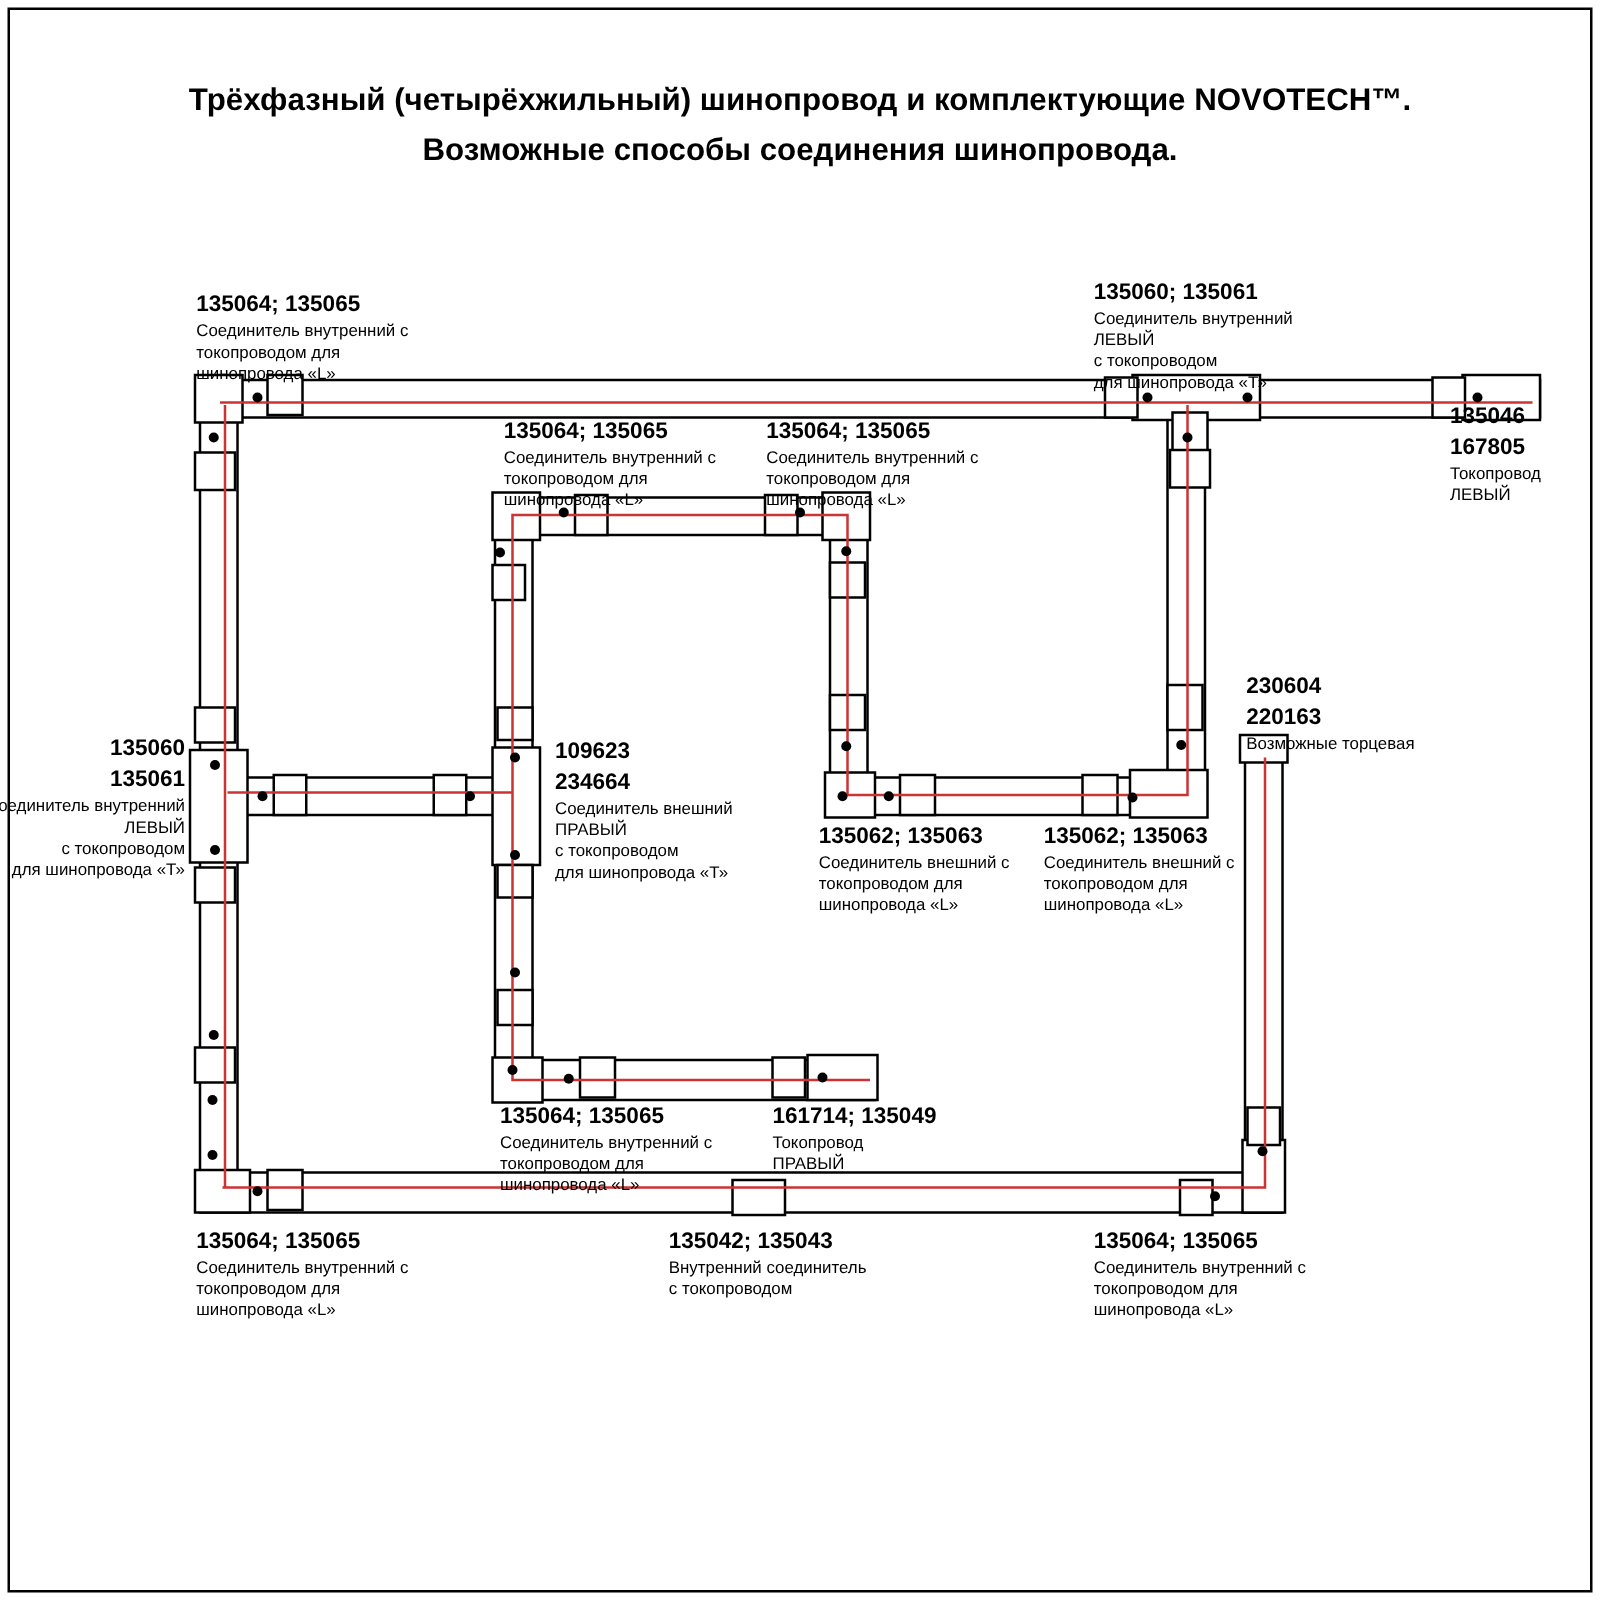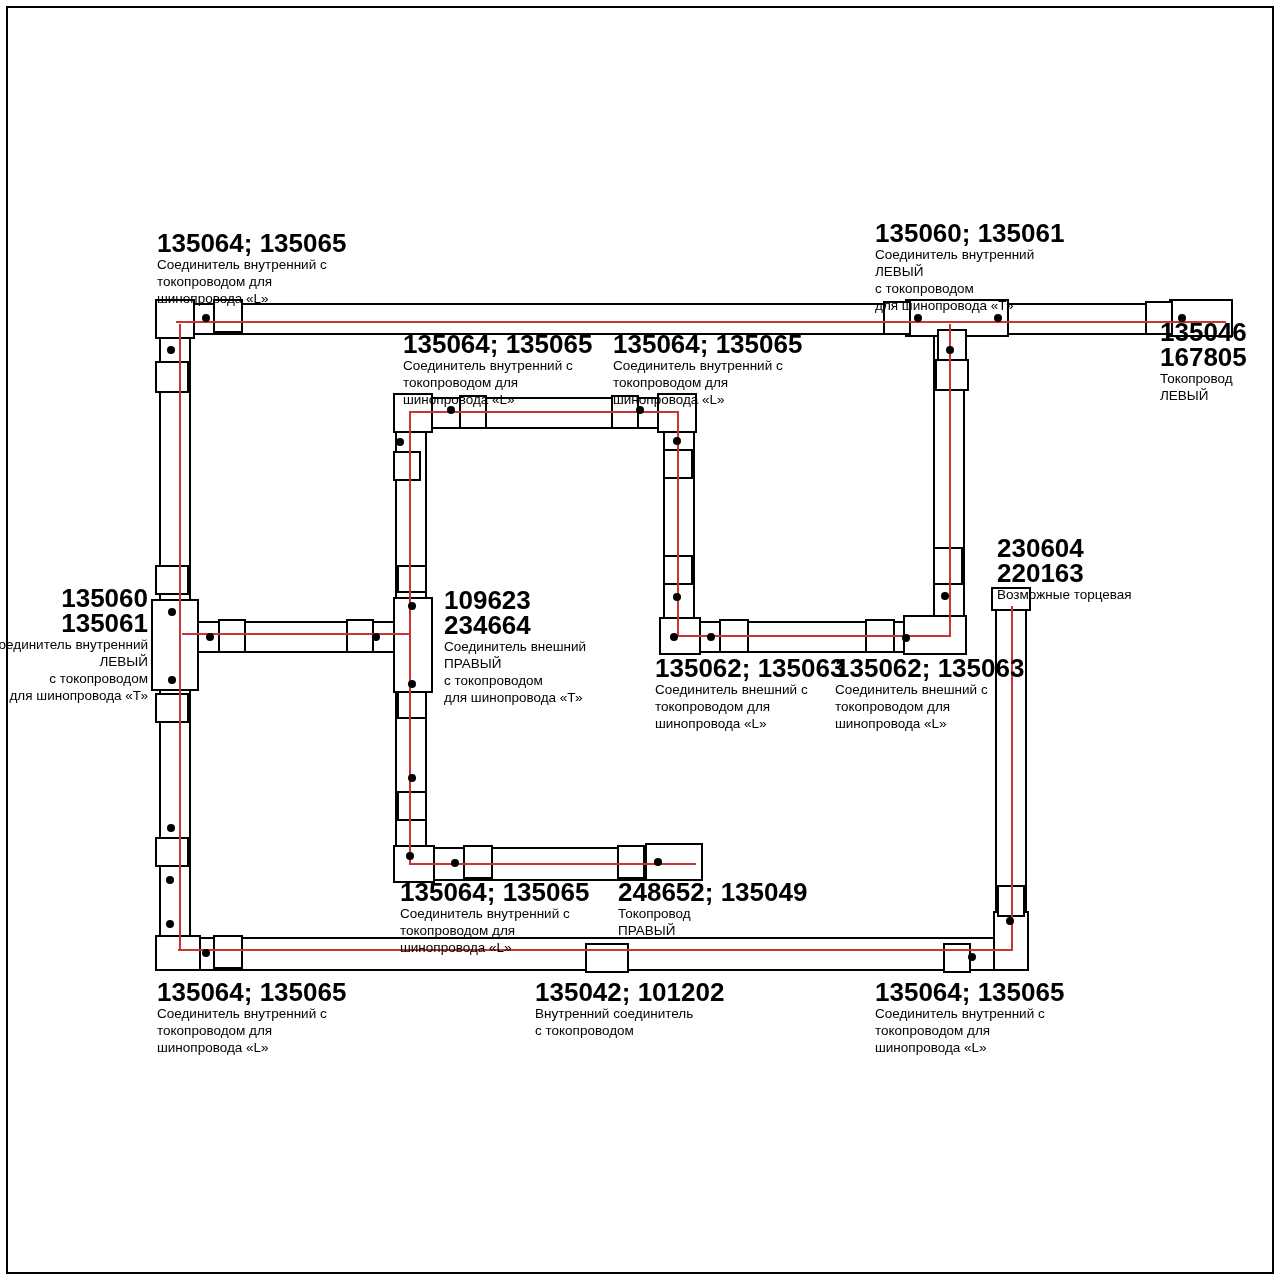--- a/index.html
+++ b/index.html
@@ -3,29 +3,33 @@
 <meta charset="utf-8">
 <style>
   html,body{margin:0;padding:0;background:#fff;}
   #page{position:relative;width:1280px;height:1280px;background:#fff;overflow:hidden;
         font-family:"Liberation Sans",sans-serif;color:#000;}
   #frame{position:absolute;inset:6px;border:2px solid #000;pointer-events:none;}
   #titles{position:absolute;left:0;top:60px;width:1280px;text-align:center;}
   .title-line{font-weight:bold;font-size:25px;line-height:40px;}
   #diagram{position:absolute;left:0;top:0;}
   .lbl{position:absolute;font-size:13.5px;line-height:17px;white-space:nowrap;}
-  .num{font-weight:bold;font-size:26px;line-height:25px;}
+  .num{font-weight:bold;font-size:18px;line-height:25px;}
   .bld{font-weight:normal;}
 </style>
 </head>
 <body>
 
 <div id="page">
   <div id="frame"></div>
 
+  <div id="titles">
+    <div class="title-line">Трёхфазный (четырёхжильный) шинопровод и комплектующие NOVOTECH™.</div>
+    <div class="title-line">Возможные способы соединения шинопровода.</div>
+  </div>
 
   <svg id="diagram" width="1280" height="1280" viewBox="0 0 1280 1280">
 
     <g fill="#ffffff" stroke="#000000" stroke-width="2">
       <rect x="160" y="304" width="1072" height="30"></rect>
       <rect x="160" y="304" width="30" height="664"></rect>
       <rect x="160" y="622" width="270" height="30"></rect>
       <rect x="396" y="398" width="30" height="482"></rect>
       <rect x="396" y="848" width="304" height="32"></rect>
       <rect x="396" y="398" width="298" height="30"></rect>
@@ -202,34 +206,34 @@
   </div>
 
   <div class="lbl" style="left:400px;top:880px">
     <div class="num">135064; 135065</div>
     <div>Соединитель внутренний с</div>
     <div>токопроводом для</div>
     <div>шинопровода «L»</div>
   </div>
 
   <div class="lbl" style="left:618px;top:880px">
-    <div class="num">248652; 135049</div>
+    <div class="num">161714; 135049</div>
     <div>Токопровод</div>
     <div class="bld">ПРАВЫЙ</div>
   </div>
 
   <div class="lbl" style="left:157px;top:980px">
     <div class="num">135064; 135065</div>
     <div>Соединитель внутренний с</div>
     <div>токопроводом для</div>
     <div>шинопровода «L»</div>
   </div>
 
   <div class="lbl" style="left:535px;top:980px">
-    <div class="num">135042; 101202</div>
+    <div class="num">135042; 135043</div>
     <div>Внутренний соединитель</div>
     <div>с токопроводом</div>
   </div>
 
   <div class="lbl" style="left:875px;top:980px">
     <div class="num">135064; 135065</div>
     <div>Соединитель внутренний с</div>
     <div>токопроводом для</div>
     <div>шинопровода «L»</div>
   </div>

